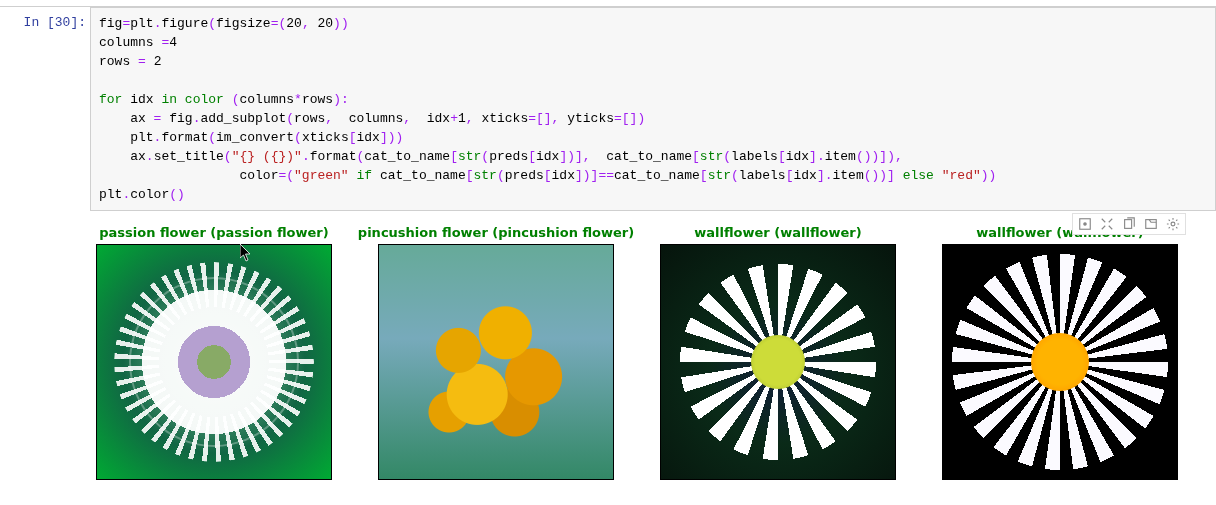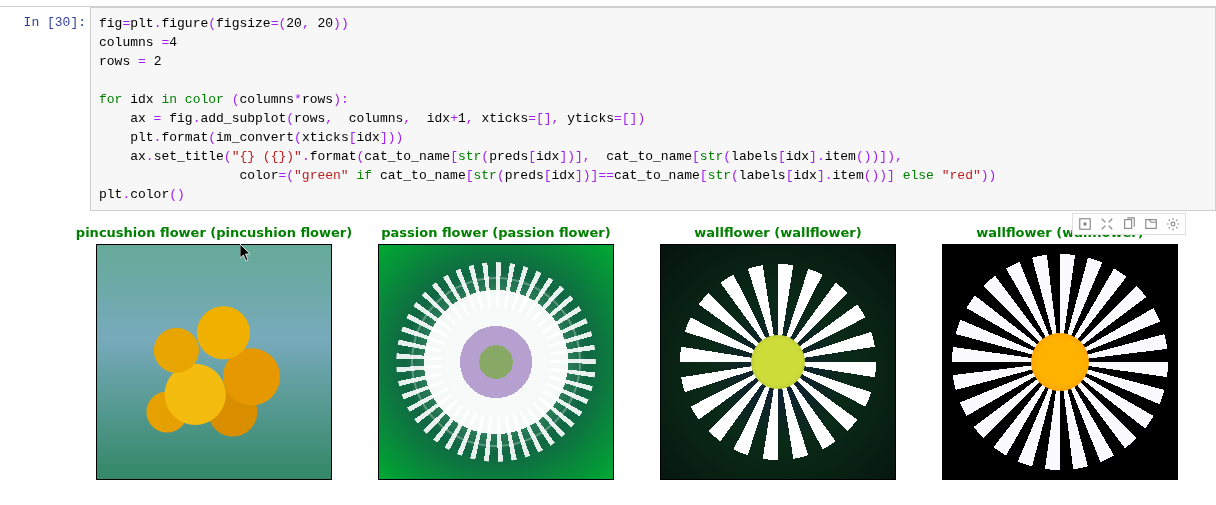--- a/index.html
+++ b/index.html
@@ -194,29 +194,29 @@
   <span class="tb-icon">
       <svg viewBox="0 0 16 16" width="14" height="14" fill="none" stroke="currentColor" stroke-width="1.3">
         <circle cx="8" cy="8" r="2.2"></circle>
         <path d="M8 1v2M8 13v2M1 8h2M13 8h2M3 3l1.4 1.4M11.6 11.6L13 13M13 3l-1.4 1.4M4.4 11.6L3 13"></path>
       </svg>
     </span>
 </div>
 
 <div class="output" id="plot-output">
     <div class="subplot">
+      <div class="subplot-title" style="color: rgb(0, 128, 0);">passion flower (passion flower)</div>
+      <div class="img-box">
+        <div class="flower pf"></div>
+      </div>
+    </div>
+    <div class="subplot">
       <div class="subplot-title" style="color: rgb(0, 128, 0);">pincushion flower (pincushion flower)</div>
       <div class="img-box">
         <div class="flower pc"></div>
-      </div>
-    </div>
-    <div class="subplot">
-      <div class="subplot-title" style="color: rgb(0, 128, 0);">passion flower (passion flower)</div>
-      <div class="img-box">
-        <div class="flower pf"></div>
       </div>
     </div>
     <div class="subplot">
       <div class="subplot-title" style="color: rgb(0, 128, 0);">wallflower (wallflower)</div>
       <div class="img-box">
         <div class="flower wf1"></div>
       </div>
     </div>
     <div class="subplot">
       <div class="subplot-title" style="color: rgb(0, 128, 0);">wallflower (wallflower)</div>

